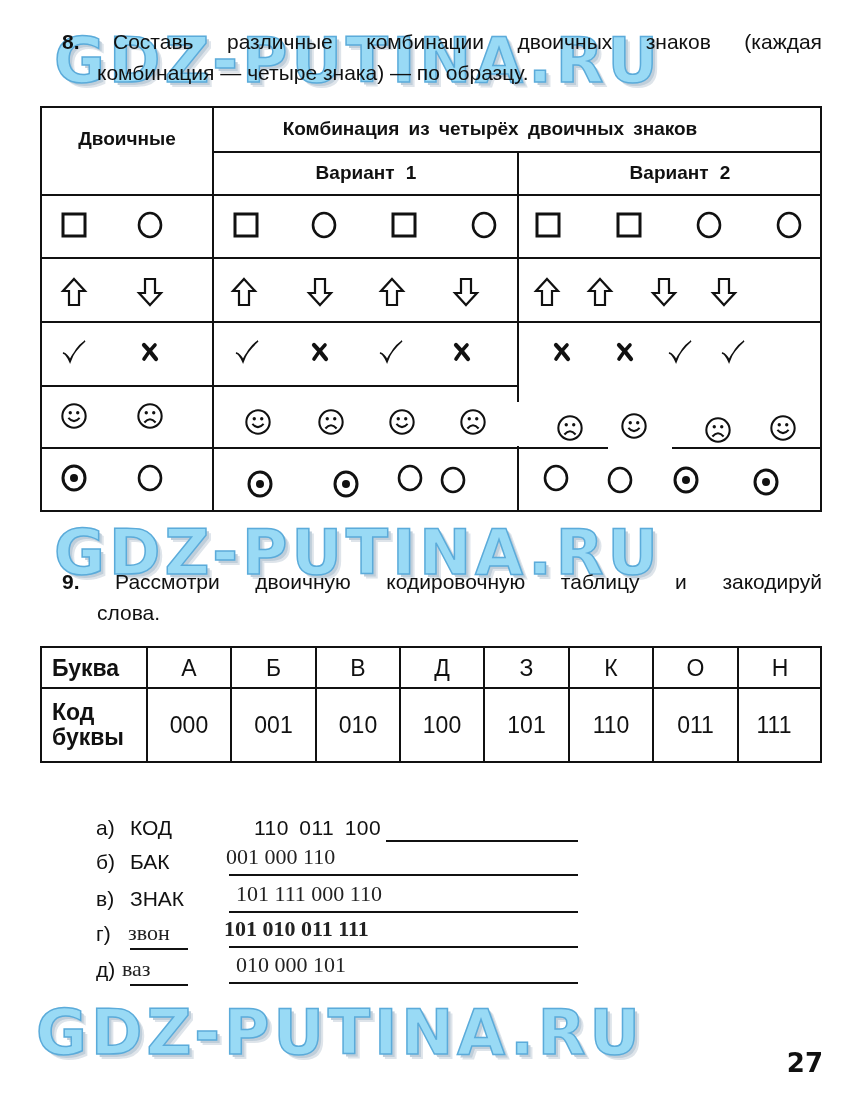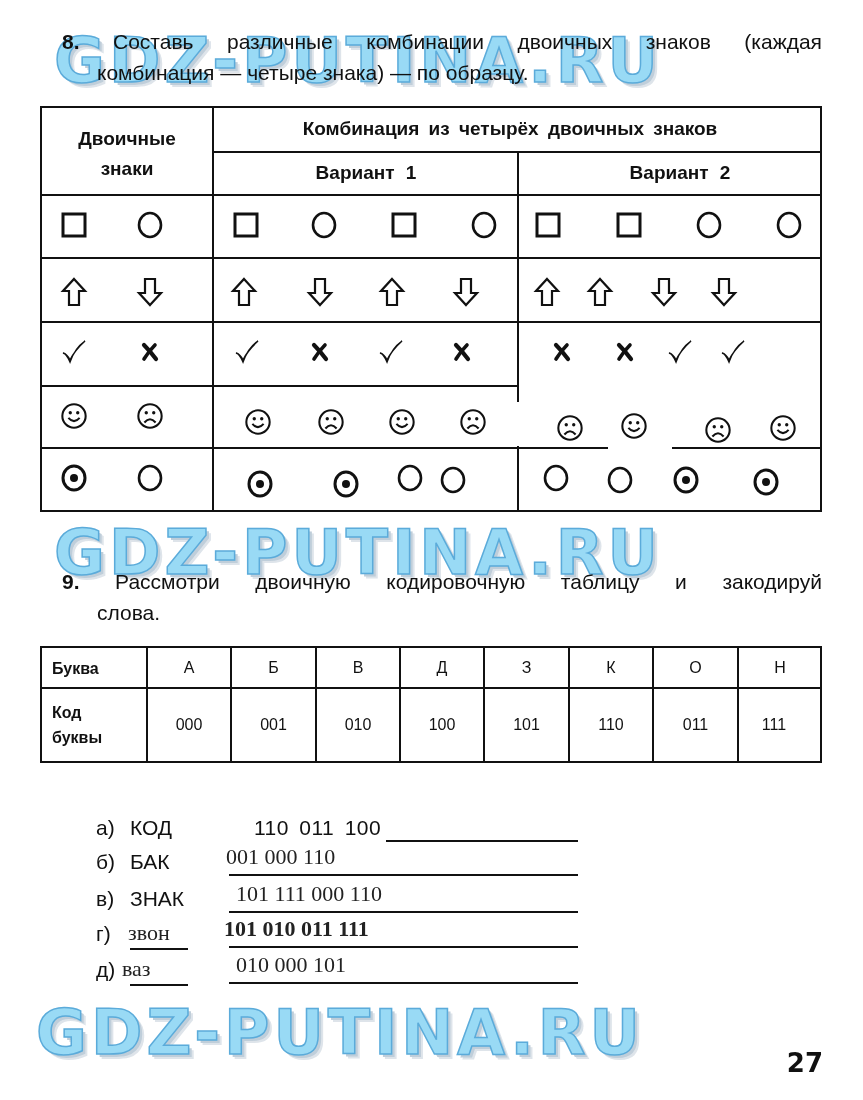--- a/index.html
+++ b/index.html
@@ -31,21 +31,21 @@
   .hline { height: 2px; }
   .vline { width: 2px; }
   .hdr { position: absolute; font-weight: bold; font-size: 19px; text-align: center; }
 
   .sym { position: absolute; width: 28px; height: 28px; display: flex; align-items: center; justify-content: center; }
   .sym svg { display: block; }
 
   
   .t2 { position: absolute; left: 40px; top: 646px; width: 782px; height: 117px;
         border: 2px solid #111; box-sizing: border-box; }
-  .cell { position: absolute; display: flex; align-items: center; justify-content: center; font-size: 16px; text-align: center; }
+  .cell { position: absolute; display: flex; align-items: center; justify-content: center; font-size: 23px; text-align: center; }
   .cell.bold { font-weight: bold; justify-content: flex-start; padding-left: 10px; box-sizing: border-box; line-height: 25px; }
 
   
   .ans-label { position: absolute; font-size: 21px; }
   .ans-print { position: absolute; font-size: 21px; font-weight: normal; letter-spacing: 0.5px; margin-left: 24px; }
   .ans-hand { position: absolute; font-family: "Liberation Serif", "DejaVu Serif", serif; font-size: 22px; color: #222; }
   .uline { position: absolute; height: 1.5px; background: #111; }
 
   .page-num { position: absolute; right: 40px; top: 1048px; font-weight: bold; font-size: 26px; font-family: "DejaVu Sans", sans-serif; text-align: right; }
 </style>
@@ -70,23 +70,22 @@
 <div class="hline" style="left:40px; top:194px; width:782px;"></div>
 <div class="hline" style="left:40px; top:257px; width:782px;"></div>
 <div class="hline" style="left:40px; top:321px; width:782px;"></div>
 <div class="hline" style="left:40px; top:385px; width:478px;"></div>
 <div class="hline" style="left:40px; top:447px; width:478px;"></div>
 <div class="hline" style="left:518px; top:447px; width:90px;"></div>
 <div class="hline" style="left:672px; top:447px; width:150px;"></div>
 
 <div class="hdr" style="left:42px; top:124px; width:170px; line-height:30px;">
   <div>Двоичные</div>
-  <div>знаки</div>
 </div>
-<div class="hdr" style="left:214px; top:118px; width:552px; word-spacing:4px;margin-left:20px;">Комбинация из четырёх двоичных знаков</div>
+<div class="hdr" style="left:214px; top:118px; width:552px; word-spacing:4px;">Комбинация из четырёх двоичных знаков</div>
 <div class="hdr" style="left:214px; top:162px; width:304px; word-spacing:6px;">Вариант 1</div>
 <div class="hdr" style="left:519px; top:162px; width:322px; word-spacing:6px;">Вариант 2</div>
 
 <div id="sym-layer">
     <div class="sym" style="left: 60px; top: 211px;">
       <svg width="28" height="28" viewBox="0 0 28 28">
         <rect x="3" y="3" width="22" height="22" fill="none" stroke="#111" stroke-width="3"></rect>
       </svg>
     </div>
     <div class="sym" style="left: 136px; top: 211px;">

